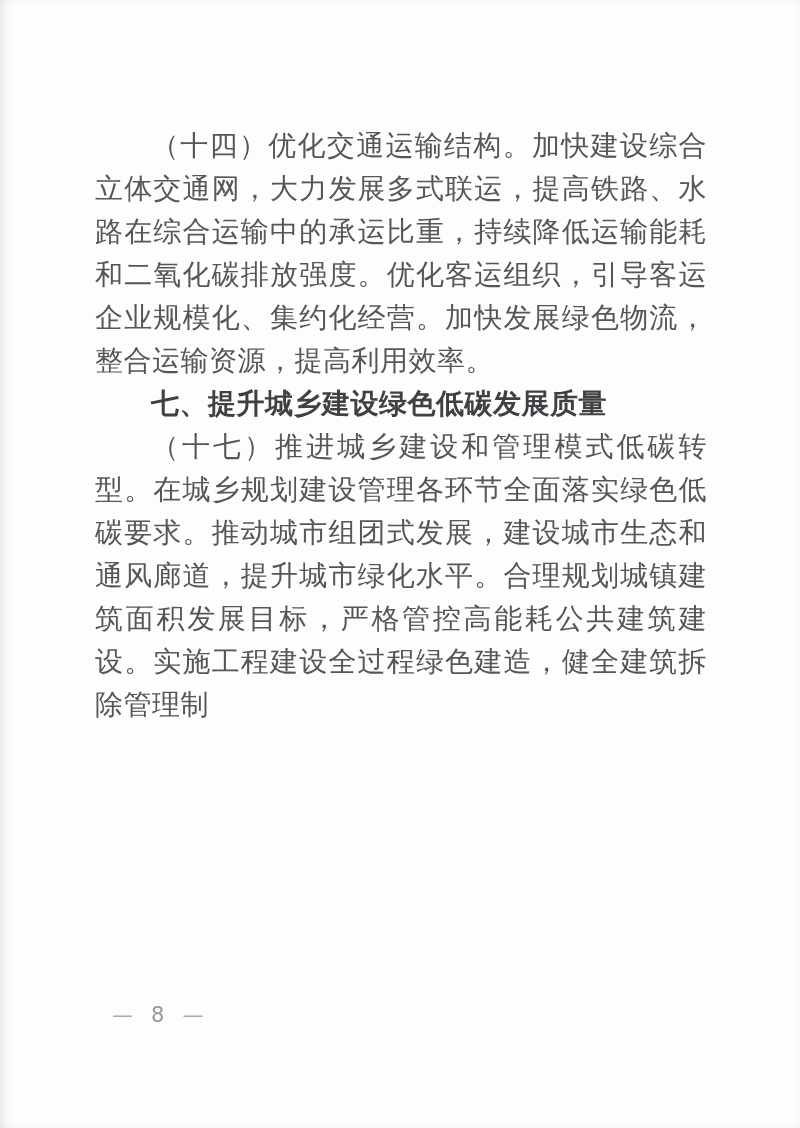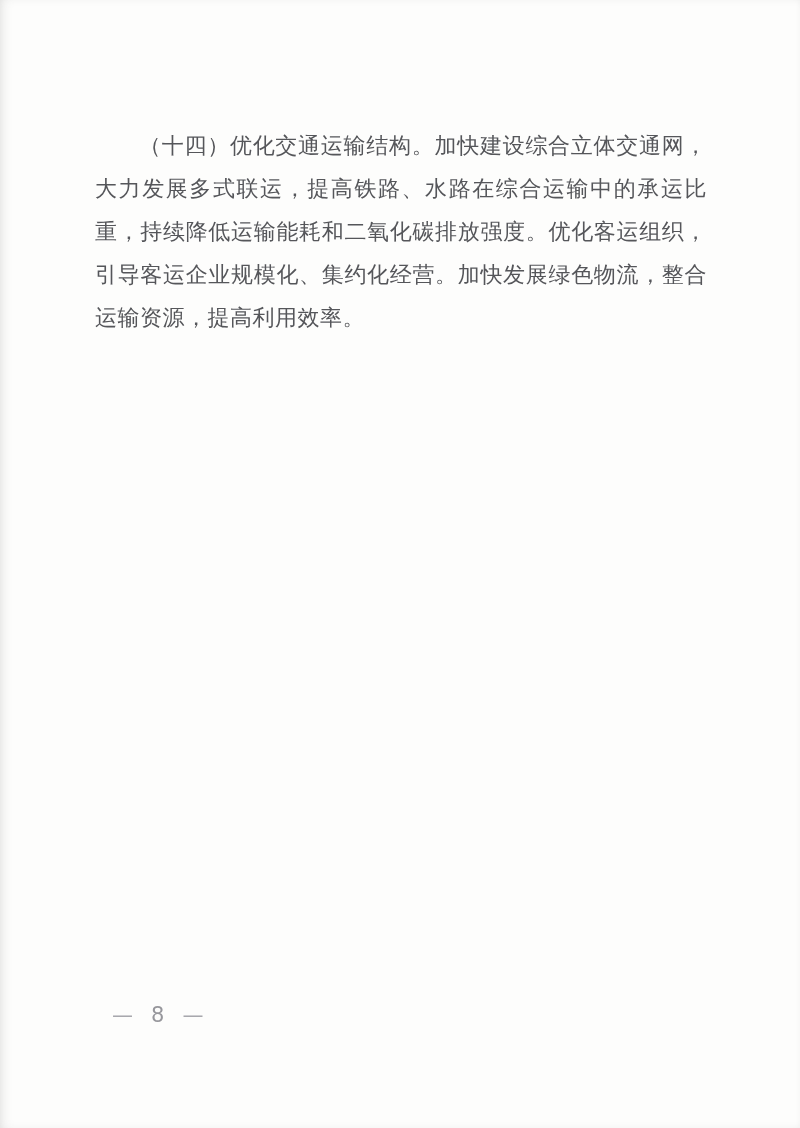--- a/index.html
+++ b/index.html
@@ -17,21 +17,21 @@
     overflow: hidden;
     box-shadow: inset 6px 0 14px -8px rgba(60,60,60,0.25),
                 inset -4px 0 10px -8px rgba(60,60,60,0.12);
   }
   .doc-body {
     position: absolute;
     left: 95px;
     top: 124px;
     width: 612px;
     color: #55565a;
-    font-size: 22px;
+    font-size: 28px;
     line-height: 43px;
     letter-spacing: 0.5px;
     text-align: justify;
     text-justify: inter-character;
   }
   .doc-body p {
     margin: 0;
     text-indent: 2em;
   }
   .doc-body p.heading {
@@ -55,20 +55,22 @@
     color: #a8a8ad;
   }
 </style>
 </head>
 <body>
 
 <div class="page">
 
   <div class="doc-body">
       <p class="body-para">（十四）优化交通运输结构。加快建设综合立体交通网，大力发展多式联运，提高铁路、水路在综合运输中的承运比重，持续降低运输能耗和二氧化碳排放强度。优化客运组织，引导客运企业规模化、集约化经营。加快发展绿色物流，整合运输资源，提高利用效率。</p>
+      <p class="heading">七、提升城乡建设绿色低碳发展质量</p>
+      <p class="body-para">（十七）推进城乡建设和管理模式低碳转型。在城乡规划建设管理各环节全面落实绿色低碳要求。推动城市组团式发展，建设城市生态和通风廊道，提升城市绿化水平。合理规划城镇建筑面积发展目标，严格管控高能耗公共建筑建设。实施工程建设全过程绿色建造，健全建筑拆除管理制</p>
     </div>
 
   <div class="page-footer">
     <span class="dash">—</span>
     <span>8</span>
     <span class="dash">—</span>
   </div>
 
 </div>
 

